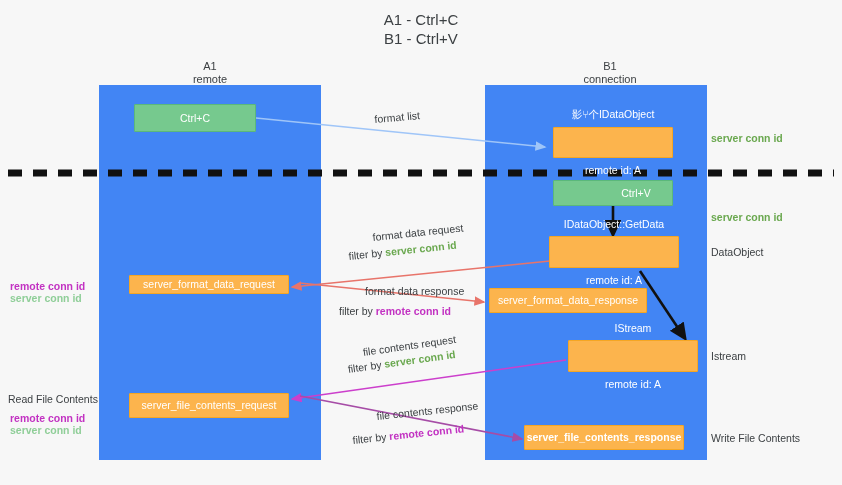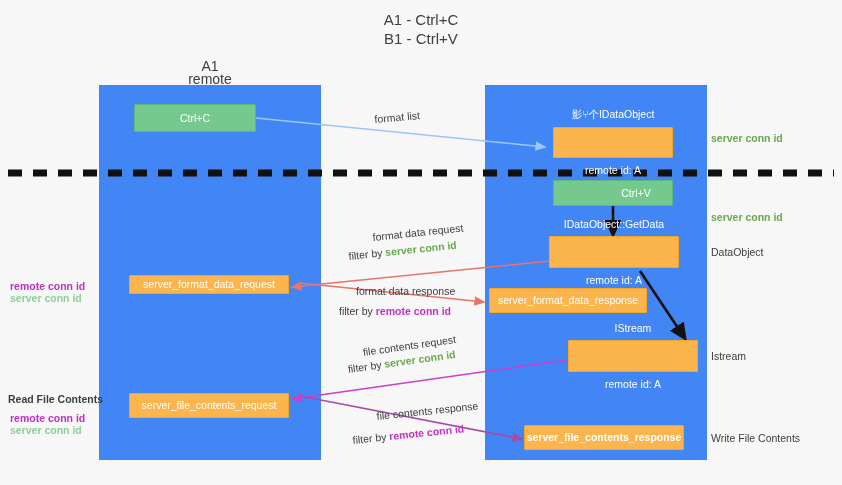--- a/index.html
+++ b/index.html
@@ -13,21 +13,21 @@
   #stage{position:relative;width:842px;height:485px;}
 
   
   .title{
     position:absolute;left:0;top:10px;width:842px;
     text-align:center;font-size:15px;line-height:19px;color:#3c4043;
   }
 
   
   .lane-head{
-    position:absolute;text-align:center;font-size:14px;line-height:13px;color:#3c4043;
+    position:absolute;text-align:center;font-size:11px;line-height:13px;color:#3c4043;
   }
 
   
   .lane{
     position:absolute;background:#4285f4;
   }
 
   
   .node{
     position:absolute;box-sizing:border-box;
@@ -57,20 +57,24 @@
 <div id="stage">
 
   <div class="title">
     <div>A1 - Ctrl+C</div>
     <div>B1 - Ctrl+V</div>
   </div>
 
   <div class="lane-head" style="left:130px;top:60px;width:160px;">
     <div>A1</div>
     <div>remote</div>
+  </div>
+  <div class="lane-head" style="left:530px;top:60px;width:160px;">
+    <div>B1</div>
+    <div>connection</div>
   </div>
 
   <div class="lane" style="left:99px;top:85px;width:222px;height:375px;"></div>
   <div class="lane" style="left:485px;top:85px;width:222px;height:375px;"></div>
 
   <svg class="overlay" viewBox="0 0 842 485">
     <defs>
       <marker id="ah-blue" markerWidth="7" markerHeight="7" refX="6" refY="3.0" orient="auto">
         <path d="M0,0 L7,3 L0,6 z" fill="#9fc5f8"></path>
       </marker>
@@ -144,21 +148,21 @@
     <span>server_file_contents_response</span>
   </div>
 
   <div class="lbl rot" style="left:374px;top:113px;transform:rotate(-5deg);">format list</div>
 
   <div class="lbl rot" style="left:372px;top:231px;transform:rotate(-6deg);">format data request</div>
   <div class="lbl rot" style="left:348px;top:250px;transform:rotate(-6deg);">
     <span>filter by </span><span class="green-t">server conn id</span>
   </div>
 
-  <div class="lbl" style="left:356px;top:285px;">format data response</div>
+  <div class="lbl" style="left:365px;top:285px;">format data response</div>
   <div class="lbl" style="left:339px;top:305px;">
     <span>filter by </span><span class="purple-t">remote conn id</span>
   </div>
 
   <div class="lbl rot" style="left:362px;top:346px;transform:rotate(-8deg);">file contents request</div>
   <div class="lbl rot" style="left:347px;top:363px;transform:rotate(-8deg);">
     <span>filter by </span><span class="green-t">server conn id</span>
   </div>
 
   <div class="lbl rot" style="left:376px;top:410px;transform:rotate(-6deg);">file contents response</div>
@@ -168,17 +172,17 @@
 
   <div class="side-lbl side-green2" style="left:711px;top:132px;">server conn id</div>
   <div class="side-lbl side-green2" style="left:711px;top:211px;">server conn id</div>
   <div class="side-lbl" style="left:711px;top:246px;">DataObject</div>
   <div class="side-lbl" style="left:711px;top:350px;">Istream</div>
   <div class="side-lbl" style="left:711px;top:432px;">Write File Contents</div>
 
   <div class="side-lbl purple-t" style="left:10px;top:280px;">remote conn id</div>
   <div class="side-lbl side-green" style="left:10px;top:292px;">server conn id</div>
 
-  <div class="side-lbl" style="left:8px;top:393px;font-weight:bold;">Read File Contents</div>
+  <div class="side-lbl" style="left:8px;top:393px;">Read File Contents</div>
   <div class="side-lbl purple-t" style="left:10px;top:412px;">remote conn id</div>
   <div class="side-lbl side-green" style="left:10px;top:424px;">server conn id</div>
 
 </div>
 
 </body></html>

